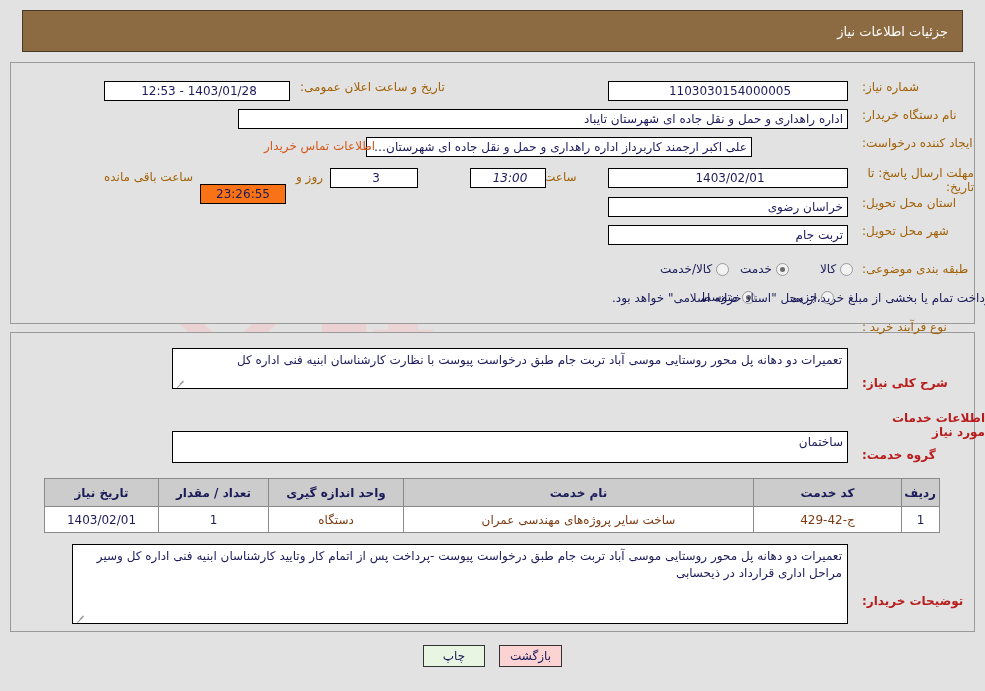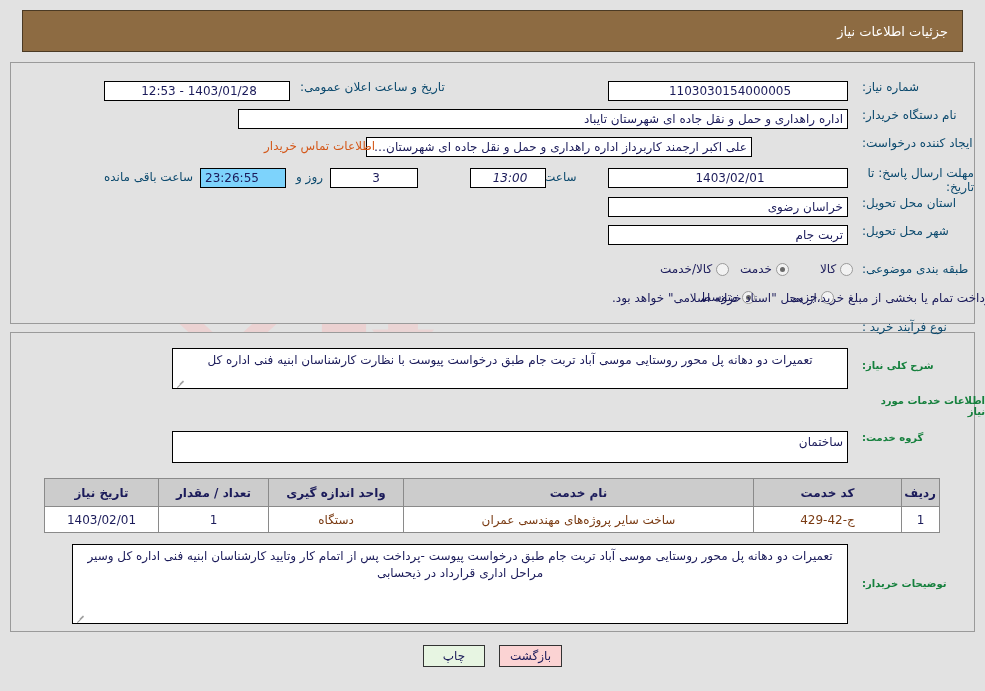--- a/index.html
+++ b/index.html
@@ -112,42 +112,42 @@
   #panel-detail { left: 10px; top: 332px; width: 965px; height: 300px; }
 
   
   .row {
     position: absolute;
     display: flex;
     align-items: center;
     white-space: nowrap;
   }
   .lbl {
-    color: #0c4a6e;
+    color: #a16207;
     font-size: 12px;
     text-align: left;
     white-space: nowrap;
   }
   .fld {
     border: 1px solid #000000;
     background: #ffffff;
     box-sizing: border-box;
     height: 20px;
     line-height: 18px;
     font-size: 12px;
     color: #1b1b5a;
     padding: 0 4px;
     overflow: hidden;
     text-overflow: ellipsis;
     white-space: nowrap;
     display: block;
   }
   .fld.center { text-align: center; padding-left: 8px; }
   .fld.right  { text-align: right; }
-  .fld.countdown { background: #7dd3fc; text-align: left; }
+  .fld.countdown { background: #f97316; text-align: center; margin-top: 16px; }
 
   .link {
     color: #d4581a;
     font-size: 12px;
     text-decoration: none;
     cursor: pointer;
     white-space: nowrap;
   }
   .radio {
     width: 13px; height: 13px;
@@ -165,35 +165,36 @@
     left: 3px; top: 3px;
     width: 5px; height: 5px;
     border-radius: 50%;
     background: #6a6a6a;
   }
   .radio-label { font-size: 12px; color: #1b1b5a; margin-right: 4px; }
 
   
   .section-title {
     position: absolute;
-    font-size: 10px;
+    font-size: 12px;
     font-weight: bold;
-    color: #15803d;
+    color: #b91c1c;
+    margin-top: 16px;
   }
 
   
   .textbox {
     border: 1px solid #000000;
     background: #ffffff;
     box-sizing: border-box;
     font-size: 12px;
     color: #1b1b5a;
     padding: 3px 5px 0 5px;
     line-height: 17px;
-    text-align: center;
+    text-align: right;
     position: relative;
     overflow: hidden;
   }
   .textbox .grip {
     position: absolute;
     left: 2px;
     bottom: 1px;
     width: 10px;
     height: 10px;
     color: #8d8d8d;

